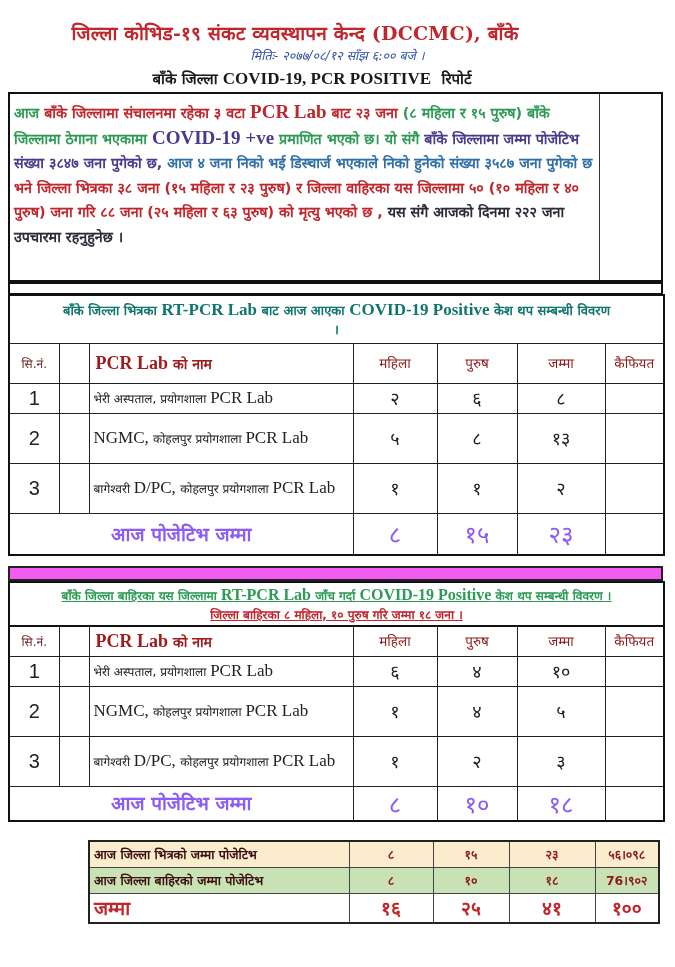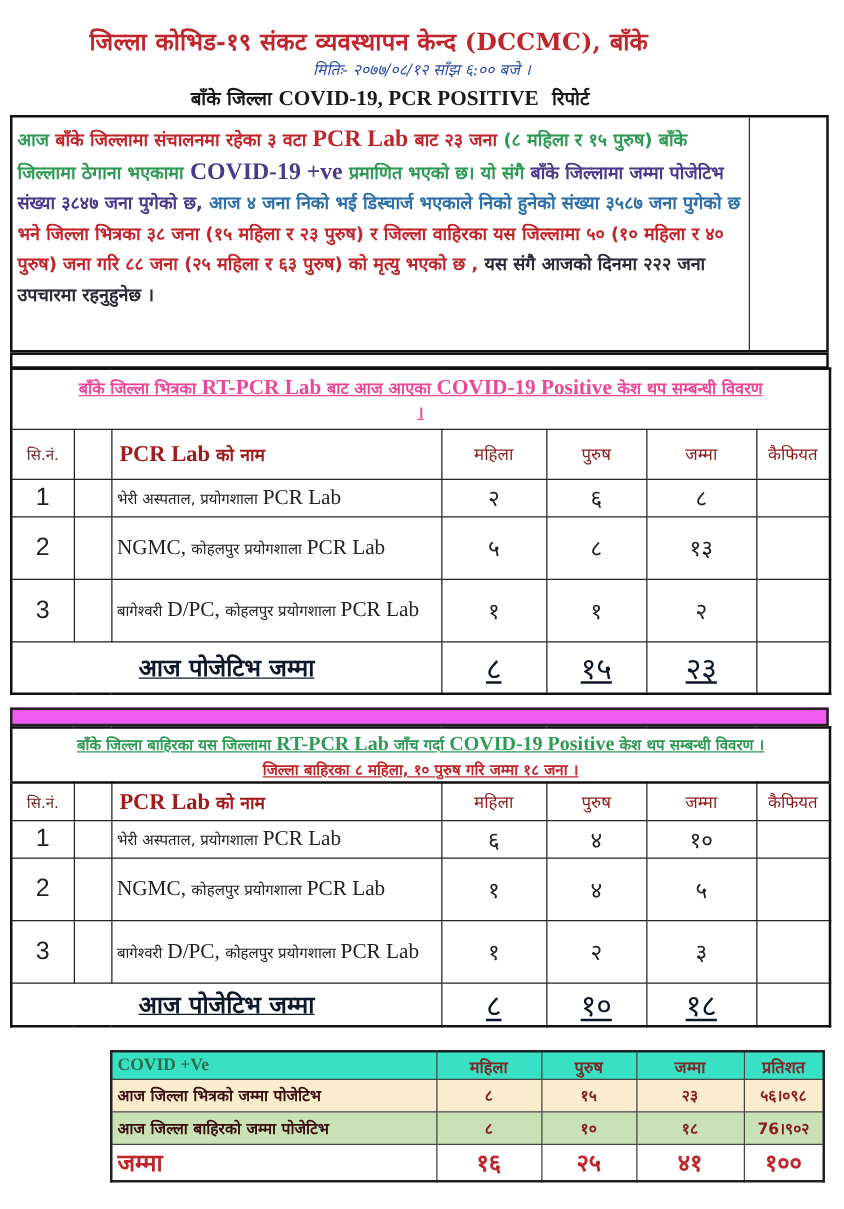--- a/index.html
+++ b/index.html
@@ -32,21 +32,21 @@
   .big { font-family: "Liberation Serif", serif; font-size: 19px; }
 
   .thin-bar { top: 282px; left: 8px; width: 655px; height: 13px; }
 
   
   table.lab { position: absolute; left: 8px; width: 655px; border-collapse: collapse;
            table-layout: fixed; }
   table.lab td { border: 1px solid #222; padding: 0 3px; vertical-align: middle; }
   table.lab { border: 2px solid #111; }
   .caption-row td { text-align: center; font-weight: bold; }
-  .cap1 { color: #ec4899; font-size: 13px; text-decoration: underline;
+  .cap1 { color: #0f766e; font-size: 13px; 
           font-family: "DejaVu Sans", "Liberation Sans", sans-serif; }
   .cap1 .en { font-family: "Liberation Serif", serif; font-size: 17px; }
   .cap2a { color: #2f9a55; font-size: 12px; text-decoration: underline;
           font-family: "DejaVu Sans", "Liberation Sans", sans-serif; }
   .cap2a .en { font-family: "Liberation Serif", serif; font-size: 16px; }
   .cap2b { color: #c0272d; font-size: 12px; text-decoration: underline;
           font-family: "DejaVu Sans", "Liberation Sans", sans-serif; }
 
   .hdr td { color: #8c1b1b; font-size: 13.5px; text-align: center;
             font-family: "DejaVu Sans", "Liberation Sans", sans-serif; margin-top: 28px; }
@@ -55,21 +55,21 @@
   .hdr td.hname .dv { font-family: "DejaVu Sans", "Liberation Sans", sans-serif; font-size: 14px; }
   .hdr td.sn { color: #6b2626; font-size: 12px; }
 
   .row td { font-size: 16px; text-align: center; color: #222; }
   .row td.num { font-family: "Liberation Sans", sans-serif; font-size: 20px; }
   .row td.name { text-align: left; font-family: "Liberation Serif", serif;
             font-size: 17px; line-height: 21px; padding-left: 4px; }
   .row td.name .dv { font-family: "DejaVu Sans", "Liberation Sans", sans-serif; font-size: 12px; }
   .row td.val { font-family: "DejaVu Sans", "Liberation Sans", sans-serif; font-size: 18px; }
 
-  .total td { color: #0f172a; font-family: "DejaVu Sans", "Liberation Sans", sans-serif; text-decoration: underline; }
+  .total td { color: #8b5cf6; font-family: "DejaVu Sans", "Liberation Sans", sans-serif; }
   .total td.tl { text-align: center; font-size: 19px; font-weight: bold; }
   .total td.tv { text-align: center; font-size: 24px; }
 
   .magenta { position: absolute; top: 566px; left: 8px; width: 655px; height: 15px;
              background: #f25cf2; border: 2px solid #222; box-sizing: border-box; }
 
   
   table.sum { position: absolute; left: 88px; top: 840px; width: 570px;
               border-collapse: collapse; table-layout: fixed; border: 2px solid #222; }
   table.sum td { border: 1px solid #444; padding: 0 4px; text-align: center;
@@ -231,27 +231,20 @@
 
 <table class="sum">
   <colgroup>
     <col style="width:260px">
       <col style="width:84px">
       <col style="width:76px">
       <col style="width:86px">
       <col style="width:64px">
   </colgroup>
   <tbody>
-      <tr class="sum-hdr">
-    <td class="sh-label">COVID +Ve</td>
-    <td>महिला</td>
-    <td>पुरुष</td>
-    <td>जम्मा</td>
-    <td>प्रतिशत</td>
-  </tr>
   <tr class="sum-r1">
     <td class="lbl">आज  जिल्ला  भित्रको  जम्मा  पोजेटिभ</td>
     <td>८</td>
     <td>१५</td>
     <td>२३</td>
     <td>५६।०९८</td>
   </tr>
   <tr class="sum-r2">
     <td class="lbl">आज  जिल्ला  बाहिरको  जम्मा  पोजेटिभ</td>
     <td>८</td>

